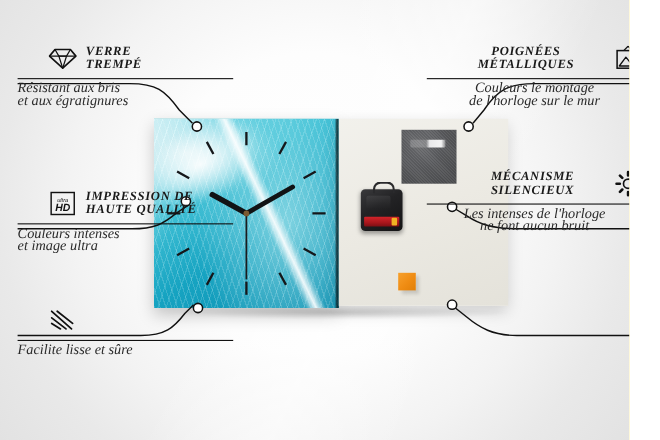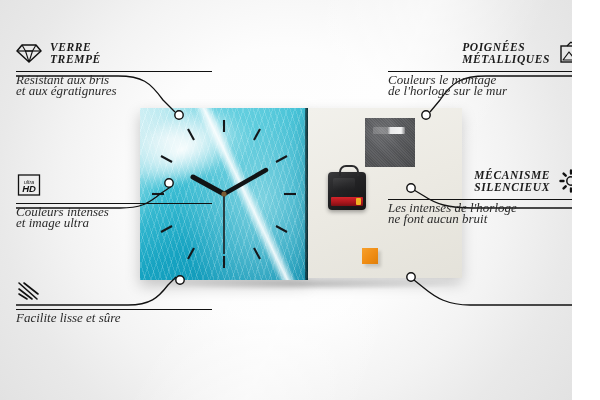--- a/index.html
+++ b/index.html
@@ -158,21 +158,21 @@
   .clock-layer { position: absolute; inset: 0; }
 
   
   .connectors { position: absolute; left:0; top:0; width:600px; height:400px; }
 
   .callout {
     position: absolute;
     width: 196px;
   }
   .callout.left  { text-align: left; }
-  .callout.right { text-align: left; }
+  .callout.right { text-align: center; }
 
   .co-head {
     display: flex;
     align-items: center;
     gap: 8px;
     min-height: 30px;
   }
   .callout.right .co-head { flex-direction: row-reverse; }
 
   .co-title {
@@ -194,30 +194,30 @@
   .co-sub {
     font-family: "Liberation Serif", serif;
     font-size: 13px;
     color: #2a2a2a;
     line-height: 10.5px;
     white-space: pre-line;
   }
   .co-icon {
     flex: 0 0 auto;
     width: 26px; height: 26px;
-    display: flex; align-items: center; justify-content: center;
+    display: flex; align-items: center; justify-content: center; margin-left: 28px;
   }
   .co-icon svg { display: block; }
 
   
   #co-verre      { left: 16px;  top: 38px;  }
   #co-impression { left: 16px;  top: 170px; }
   #co-bords      { left: 16px;  top: 276px; }
   #co-poignees   { left: 388px; top: 38px;  }
-  #co-mecanisme  { left: 388px; top: 166px; }
+  #co-mecanisme  { left: 388px; top: 152px; }
   #co-entretoise { left: 388px; top: 276px; }
 </style>
 </head>
 <body>
 
 <div id="page">
 
   <div class="backdrop"></div>
   <div class="backdrop-sheen"></div>
 
@@ -318,20 +318,22 @@
 
   <div class="callout left" id="co-impression">
     <div class="co-head">
       <span class="co-icon">
         <svg width="26" height="24" viewBox="0 0 26 24">
           <rect x="2.5" y="2" width="21" height="20" fill="none" stroke="#111" stroke-width="1.3"></rect>
           <text x="13" y="10.5" font-family="Liberation Sans, sans-serif" font-size="5.2" text-anchor="middle" fill="#111">ultra</text>
           <text x="13" y="19" font-family="Liberation Sans, sans-serif" font-size="9.5" font-weight="bold" text-anchor="middle" fill="#111">HD</text>
         </svg>
       </span>
+      <span class="co-title">IMPRESSION DE
+HAUTE QUALITÉ</span>
     </div>
     <div class="co-rule"></div>
     <div class="co-sub">Couleurs intenses
 et image ultra</div>
   </div>
 
   <div class="callout left" id="co-bords">
     <div class="co-head">
       <span class="co-icon">
         <svg width="26" height="22" viewBox="0 0 26 22">

